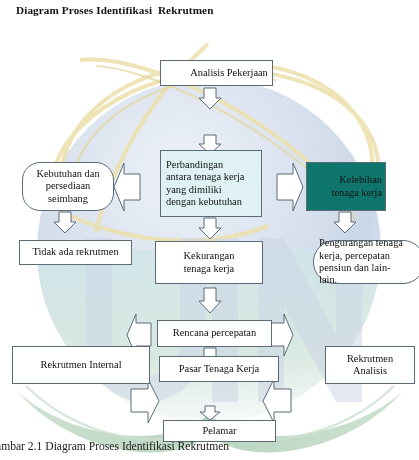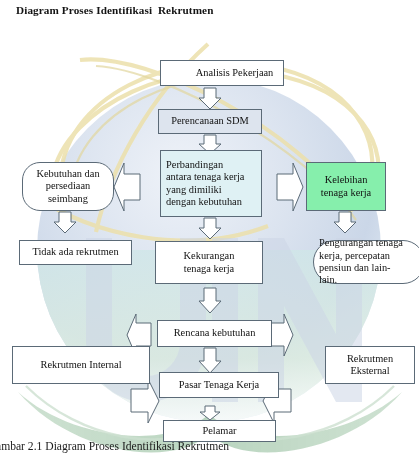--- a/index.html
+++ b/index.html
@@ -35,21 +35,21 @@
     font-size:10.4px;line-height:12.4px;
     padding:1px 3px;
     background:transparent;
   }
   .box.left-align{justify-content:flex-start;text-align:left;padding-left:5px;}
   .box .tx{display:block;width:100%;white-space:pre-line;}
   .box.clip{overflow:hidden;border-radius:18px;}
 
   .fill-blue{background:#dde4ee;}
   .fill-cyan{background:#dff1f4;align-items:center;}
-  .fill-cream{background:#86efac;}
+  .fill-cream{background:#0f766e;text-align:right;}
   .fill-white{background:#ffffff;}
 
   
   .arrow{position:absolute;}
   .arrow svg{display:block;overflow:visible;}
   .apath{fill:#ffffff;stroke:#5b6a77;stroke-width:1;}
 </style>
 </head>
 <body>
 
@@ -189,27 +189,24 @@
       <path class="apath" d="M29,11 H12 V1 L1,23 L12,45 V34 H29 Z"></path>
     </svg>
   </div>
 
   <div class="arrow" style="left:199px;top:406px;">
     <svg width="22" height="15" viewBox="0 0 22 15">
       <path class="apath" d="M6,0 H16 V6 H21 L11,14 L1,6 H6 Z"></path>
     </svg>
   </div>
 
-  <div class="box fill-white" style="left:160px;top:60px;width:124px;height:26px;padding-left:28px;">
+  <div class="box fill-white" style="left:160px;top:60px;width:113px;height:26px;padding-left:28px;">
     <span class="tx">Analisis Pekerjaan</span>
   </div>
 
-  <div class="box fill-blue" style="left:158px;top:109px;width:104px;height:25px;">
-    <span class="tx">Perencanaan SDM</span>
-  </div>
 
   <div class="box fill-cyan left-align" style="left:160px;top:150px;width:102px;height:67px;">
     <span class="tx">Perbandingan
 antara tenaga kerja
 yang dimiliki
 dengan kebutuhan</span>
   </div>
 
   <div class="box fill-white clip" style="left:22px;top:162px;width:92px;height:49px;">
     <span class="tx">Kebutuhan dan
@@ -232,33 +229,33 @@
   </div>
 
   <div class="box fill-white left-align" style="left:313px;top:240px;width:112px;height:44px;border-radius:22px;">
     <span class="tx">Pengurangan tenaga
 kerja, percepatan
 pensiun dan lain-
 lain.</span>
   </div>
 
   <div class="box fill-white" style="left:157px;top:320px;width:115px;height:27px;">
-    <span class="tx">Rencana kebutuhan</span>
+    <span class="tx">Rencana percepatan</span>
   </div>
 
   <div class="box fill-white" style="left:12px;top:346px;width:138px;height:38px;">
     <span class="tx">Rekrutmen Internal</span>
   </div>
 
   <div class="box fill-white" style="left:325px;top:346px;width:90px;height:38px;">
     <span class="tx">Rekrutmen
-Eksternal</span>
-  </div>
-
-  <div class="box fill-white" style="left:159px;top:372px;width:120px;height:26px;">
+Analisis</span>
+  </div>
+
+  <div class="box fill-white" style="left:159px;top:356px;width:120px;height:26px;">
     <span class="tx">Pasar Tenaga Kerja</span>
   </div>
 
   <div class="box fill-white" style="left:163px;top:420px;width:113px;height:22px;text-align:center;">
     <span class="tx">Pelamar</span>
   </div>
 
   <div class="caption">ambar 2.1 Diagram Proses Identifikasi Rekrutmen</div>
 
 </div>

